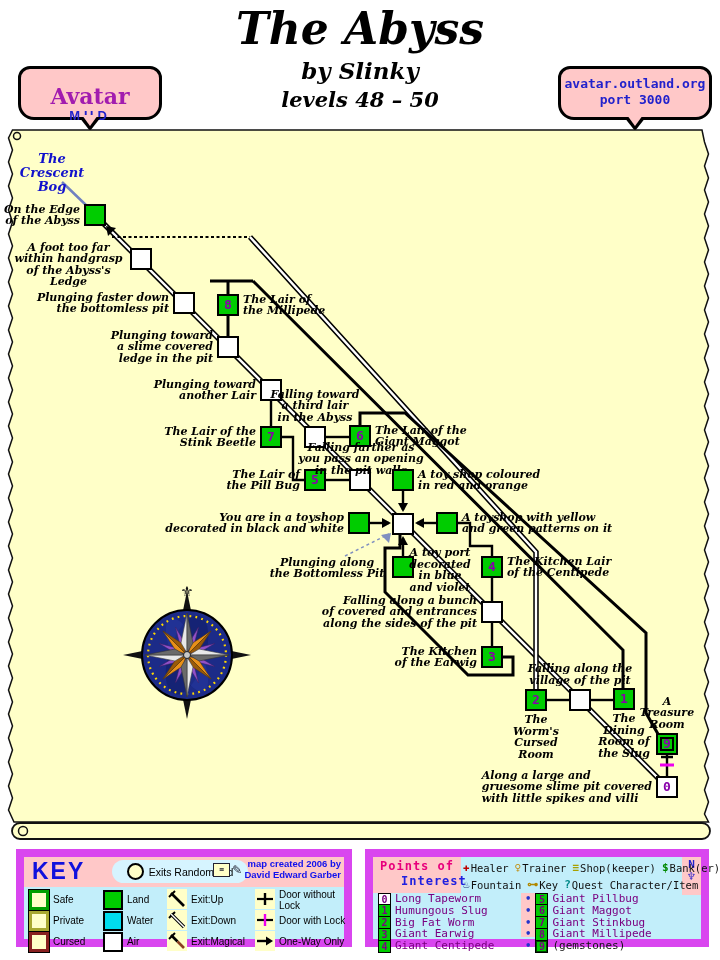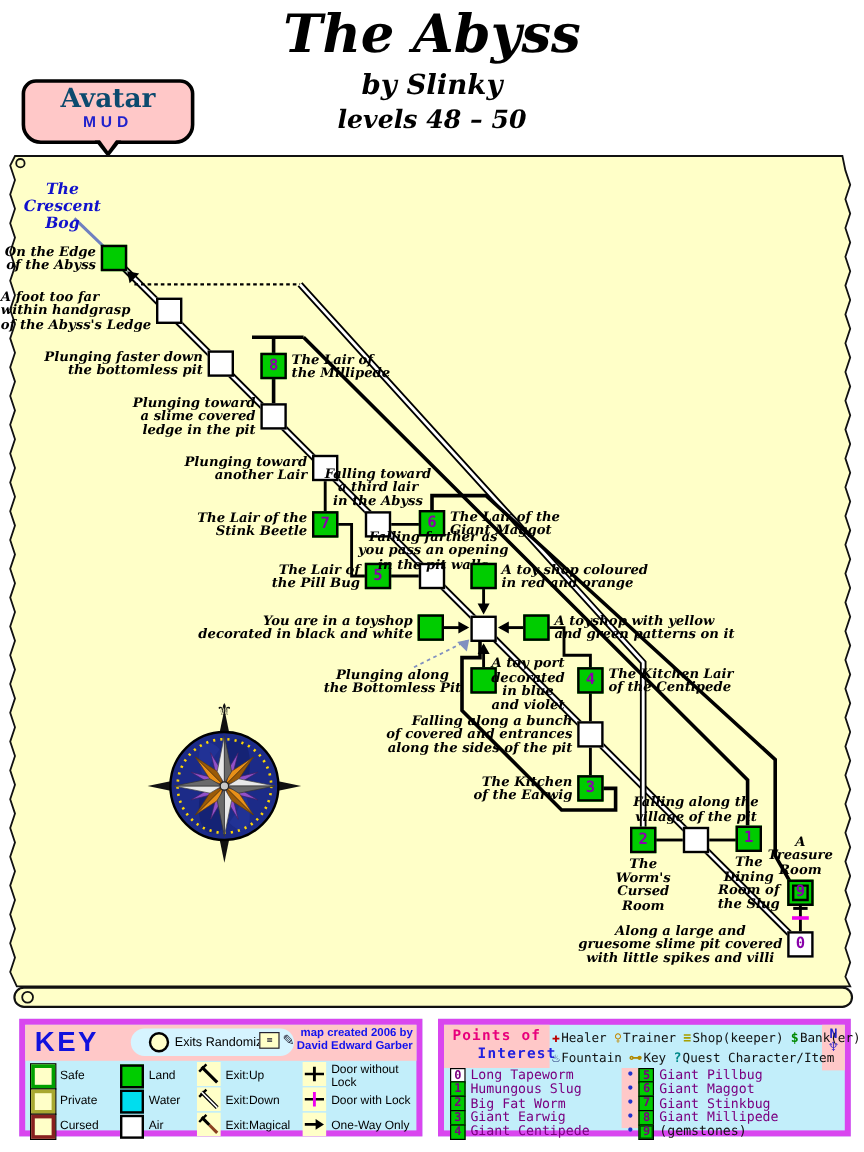--- a/index.html
+++ b/index.html
@@ -12,38 +12,38 @@
          font:bold italic 23px/26px "DejaVu Serif",serif;color:#000;}
   .levels{position:absolute;left:0;top:88px;width:720px;text-align:center;
          font:bold italic 21px/24px "DejaVu Serif",serif;color:#000;}
   .badge{position:absolute;background:#FFC8C8;border:3px solid #000;
          border-radius:12px 12px 16px 16px;text-align:center;}
   .badge::after{content:"";position:absolute;left:50%;bottom:-14px;margin-left:-11px;
          border:11px solid transparent;border-top:14px solid #000;border-bottom:0;}
   .badge::before{content:"";position:absolute;left:50%;bottom:-9px;margin-left:-8px;
          border:8px solid transparent;border-top:11px solid #FFC8C8;border-bottom:0;z-index:2;}
   .badge-left{left:18px;top:66px;width:138px;height:48px;}
-  .badge-left .l1{font:bold 22px/26px "DejaVu Serif",serif;color:#0c4a6e;margin-top:0;}
+  .badge-left .l1{font:bold 22px/26px "DejaVu Serif",serif;color:#a21caf;margin-top:14px;}
   .badge-left .l2{font:bold 13px/13px "Liberation Sans",sans-serif;color:#2222CC;letter-spacing:4px;}
   .badge-right{left:558px;top:66px;width:148px;height:48px;}
   .badge-right .l1{font:bold 13px/18px "DejaVu Sans Mono",monospace;color:#2222CC;margin-top:6px;}
   .badge-right .l2{font:bold 13px/14px "DejaVu Sans Mono",monospace;color:#2222CC;}
   
   svg.mapsvg{position:absolute;left:0;top:0;}
   .room{position:absolute;width:18px;height:18px;border:2px solid #000;}
   .room.land{background:#00CC00;}
   .room.air{background:#FFFFFF;}
   .room.land-ring{background:#00CC00;box-shadow:inset 0 0 0 2px #00CC00, inset 0 0 0 4px #000;}
   .room .num{display:block;width:18px;text-align:center;
              font:bold 13px/18px "DejaVu Sans Mono",monospace;color:#8800AA;}
   .rlabel{position:absolute;font:italic 600 11px/11.5px "DejaVu Serif",serif;color:#000;}
   .region-label{position:absolute;font:bold italic 13px/14px "DejaVu Serif",serif;
                 color:#1111CC;text-align:center;}
   
-  .panel{position:absolute;border:5px solid #d946ef;background:#C2EEFA;box-sizing:border-box;}
+  .panel{position:absolute;border:8px solid #d946ef;background:#C2EEFA;box-sizing:border-box;}
   .key-panel{left:16px;top:849px;width:336px;height:98px;}
   .key-head{position:absolute;left:0;top:0;width:100%;height:30px;background:#FFC8C8;}
   .key-title{position:absolute;left:8px;top:1px;font:bold 23px/26px "Liberation Sans",sans-serif;
              color:#1111DD;letter-spacing:2px;}
   .key-pill{position:absolute;left:88px;top:3px;width:136px;height:23px;background:#D6F4FF;
             border-radius:12px;display:flex;align-items:center;justify-content:center;gap:5px;
             font:10.5px "Liberation Sans",sans-serif;color:#000;}
   .rand-circle{display:inline-block;width:13px;height:13px;border:2px solid #000;
                border-radius:50%;background:#FFFFC8;}
   .key-credit{position:absolute;right:3px;top:2px;display:flex;align-items:center;gap:2px;}
@@ -91,20 +91,24 @@
 
 <div class="page">
 
   <div class="title">The Abyss</div>
   <div class="subtitle">by Slinky</div>
   <div class="levels">levels 48 – 50</div>
 
   <div class="badge badge-left">
     <div class="l1">Avatar</div>
     <div class="l2">MUD</div>
+  </div>
+  <div class="badge badge-right">
+    <div class="l1">avatar.outland.org</div>
+    <div class="l2">port 3000</div>
   </div>
 
   <svg class="mapsvg" width="720" height="960" viewBox="0 0 720 960">
     <path id="scroll-body" fill="#FFFFC8" stroke="#111" stroke-width="1.5" d="M 14 130 L 702 130 L 704.5 142 L 708.5 154 L 704.5 166 L 708.5 178 L 704.5 190 L 708.5 202 L 704.5 214 L 708.5 226 L 704.5 238 L 708.5 250 L 704.5 262 L 708.5 274 L 704.5 286 L 708.5 298 L 704.5 310 L 708.5 322 L 704.5 334 L 708.5 346 L 704.5 358 L 708.5 370 L 704.5 382 L 708.5 394 L 704.5 406 L 708.5 418 L 704.5 430 L 708.5 442 L 704.5 454 L 708.5 466 L 704.5 478 L 708.5 490 L 704.5 502 L 708.5 514 L 704.5 526 L 708.5 538 L 704.5 550 L 708.5 562 L 704.5 574 L 708.5 586 L 704.5 598 L 708.5 610 L 704.5 622 L 708.5 634 L 704.5 646 L 708.5 658 L 704.5 670 L 708.5 682 L 704.5 694 L 708.5 706 L 704.5 718 L 708.5 730 L 704.5 742 L 708.5 754 L 704.5 766 L 708.5 778 L 704.5 790 L 708.5 802 L 704.5 814 L 708.5 822 L 704 822 L 14 822 L 8.5 810 L 12.5 798 L 8.5 786 L 12.5 774 L 8.5 762 L 12.5 750 L 8.5 738 L 12.5 726 L 8.5 714 L 12.5 702 L 8.5 690 L 12.5 678 L 8.5 666 L 12.5 654 L 8.5 642 L 12.5 630 L 8.5 618 L 12.5 606 L 8.5 594 L 12.5 582 L 8.5 570 L 12.5 558 L 8.5 546 L 12.5 534 L 8.5 522 L 12.5 510 L 8.5 498 L 12.5 486 L 8.5 474 L 12.5 462 L 8.5 450 L 12.5 438 L 8.5 426 L 12.5 414 L 8.5 402 L 12.5 390 L 8.5 378 L 12.5 366 L 8.5 354 L 12.5 342 L 8.5 330 L 12.5 318 L 8.5 306 L 12.5 294 L 8.5 282 L 12.5 270 L 8.5 258 L 12.5 246 L 8.5 234 L 12.5 222 L 8.5 210 L 12.5 198 L 8.5 186 L 12.5 174 L 8.5 162 L 12.5 150 L 8.5 138 L 12.5 130 Z"></path>
     <rect x="12" y="823" width="698" height="16" rx="8" fill="#FFFFC8" stroke="#111" stroke-width="1.8"></rect>
     <circle cx="23" cy="831" r="4.5" fill="none" stroke="#111" stroke-width="1.5"></circle>
     <circle cx="17" cy="136" r="3.5" fill="none" stroke="#111" stroke-width="1.5"></circle>
     <g id="lines-layer">
         <path d="M 104 224 L 658 778" fill="none" stroke="#000" stroke-width="5.5" stroke-linejoin="miter"></path>
         <path d="M 104 224 L 658 778" fill="none" stroke="#fff" stroke-width="2.4" stroke-linejoin="miter"></path>
@@ -186,21 +190,21 @@
       <div>Crescent</div>
       <div>Bog</div>
     </div>
   <div id="rooms-layer">
       <div class="room land" style="left: 84px; top: 204px;"></div>
       <div class="rlabel" style="right: 640px; top: 203.5px; text-align: right;">
         <div>On the Edge</div>
         <div>of the Abyss</div>
       </div>
       <div class="room air" style="left: 130px; top: 248px;"></div>
-      <div class="rlabel" style="right: 594px; top: 241.75px; text-align: left;">
+      <div class="rlabel" style="right: 594px; top: 241.75px; text-align: center; padding-left: 11px;">
         <div>A foot too far</div>
         <div>within handgrasp</div>
         <div>of the Abyss's Ledge</div>
       </div>
       <div class="room air" style="left: 173px; top: 292px;"></div>
       <div class="rlabel" style="right: 551px; top: 291.5px; text-align: right;">
         <div>Plunging faster down</div>
         <div>the bottomless pit</div>
       </div>
       <div class="room land" style="left: 217px; top: 294px;">
@@ -328,21 +332,21 @@
         <span class="num">9</span>
       </div>
       <div class="rlabel" style="left: 577px; width: 180px; text-align: center; top: 695.5px;">
         <div>A</div>
         <div>Treasure</div>
         <div>Room</div>
       </div>
       <div class="room air" style="left: 656px; top: 776px;">
         <span class="num">0</span>
       </div>
-      <div class="rlabel" style="right: 68px; top: 769.75px; text-align: center; margin-left: 28px;">
+      <div class="rlabel" style="right: 68px; top: 769.75px; text-align: left; margin-left: 28px;">
         <div>Along a large and</div>
         <div>gruesome slime pit covered</div>
         <div>with little spikes and villi</div>
       </div>
     </div>
 
   <div class="panel key-panel">
     <div class="key-head">
       <span class="key-title">KEY</span>
       <span class="key-pill">

